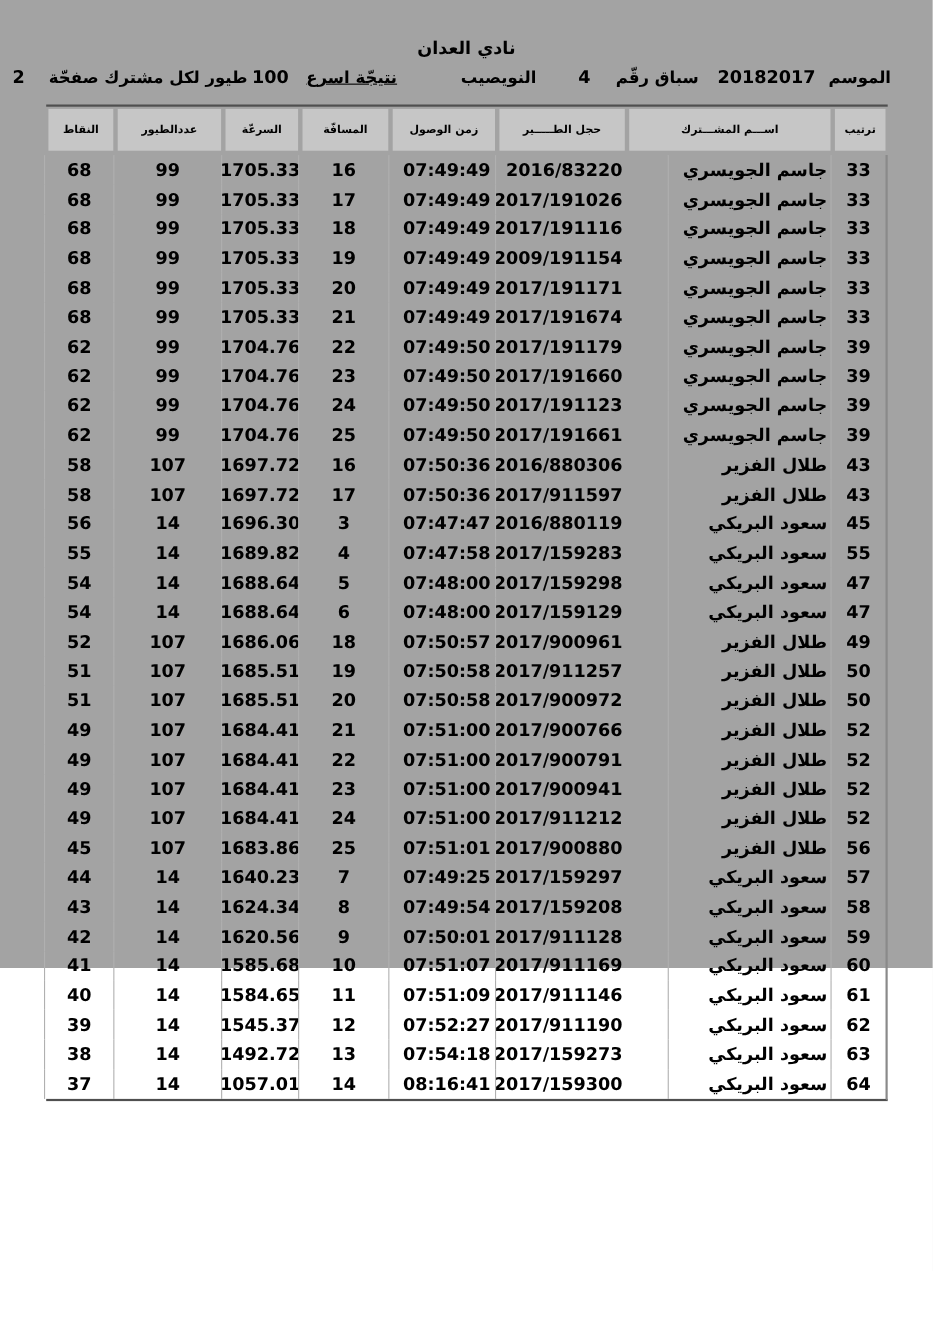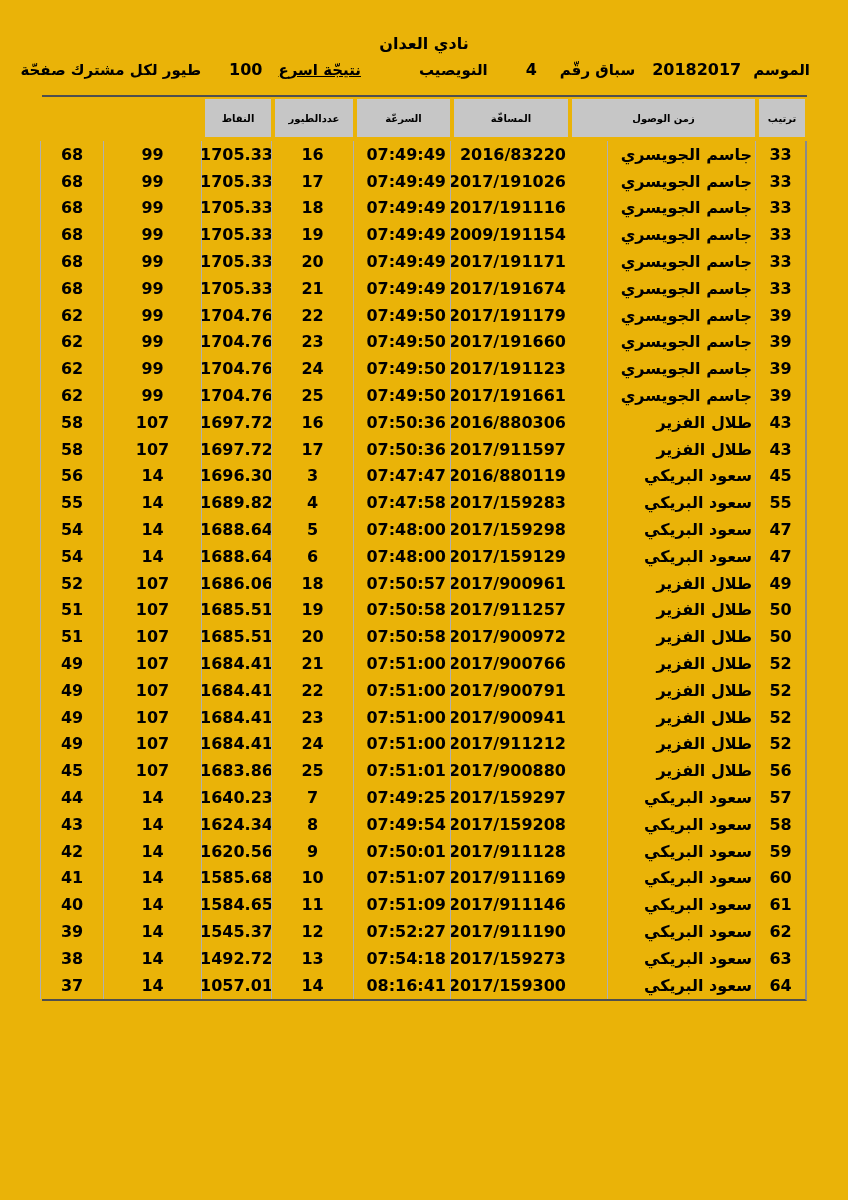--- a/index.html
+++ b/index.html
@@ -6,21 +6,21 @@
     margin: 0;
     padding: 0;
     background: #ffffff;
     width: 848px;
     height: 1200px;
     font-family: "DejaVu Sans", sans-serif;
     color: #000;
     direction: rtl;
     overflow: hidden;
   }
-  .page { position: relative; width: 848px; height: 1200px; background: #eab308; }
+  .page { position: relative; width: 848px; height: 880px; background: #a3a3a3; }
 
   .club-title {
     position: absolute;
     top: 34px; left: 0; right: 0;
     text-align: center;
     font-size: 16px;
     font-weight: bold;
     white-space: nowrap;
   }
 
@@ -34,21 +34,21 @@
     font-weight: bold;
     white-space: nowrap;
   }
   .subtitle .seg { display: inline-block; }
   .seg.season-label   { margin-left: 12px; }
   .seg.season-value   { margin-left: 17px; font-size: 16px; }
   .seg.race-label     { margin-left: 23px; }
   .seg.race-no        { margin-left: 38px; font-size: 16px; }
   .seg.location       { margin-left: 58px; }
   .seg.result-label   { margin-left: 16px; text-decoration: underline; }
-  .seg.bird-count     { margin-left: 28px; font-size: 16px; text-align: center; }
+  .seg.bird-count     { margin-left: 4px; font-size: 16px; text-align: center; }
   .seg.per-page-label { margin-left: 22px; }
   .seg.page-no        { font-size: 16px; }
 
   .race-table {
     position: absolute;
     top: 95px;
     right: 41px;
     width: 765px;
   }
   .thead {
@@ -106,20 +106,22 @@
     <span class="seg location">النويصيب</span>
     <span class="seg result-label">نتيجّة اسرع</span>
     <span class="seg bird-count">100</span>
     <span class="seg per-page-label">طيور لكل مشترك صفحّة</span>
     <span class="seg page-no">2</span>
   </div>
 
   <div class="race-table">
     <div class="thead">
       <div class="th">ترتيب</div>
+      <div class="th">اســـم المشـــترك</div>
+      <div class="th">حجل الطـــــير</div>
       <div class="th">زمن الوصول</div>
       <div class="th">المسافّة</div>
       <div class="th">السرعّة</div>
       <div class="th">عددالطيور</div>
       <div class="th">النقاط</div>
     </div>
     <div class="tbody">
   <div class="td c-rank">33</div>
   <div class="td c-name">جاسم الجويسري</div>
   <div class="td c-ring">2016/83220</div>

